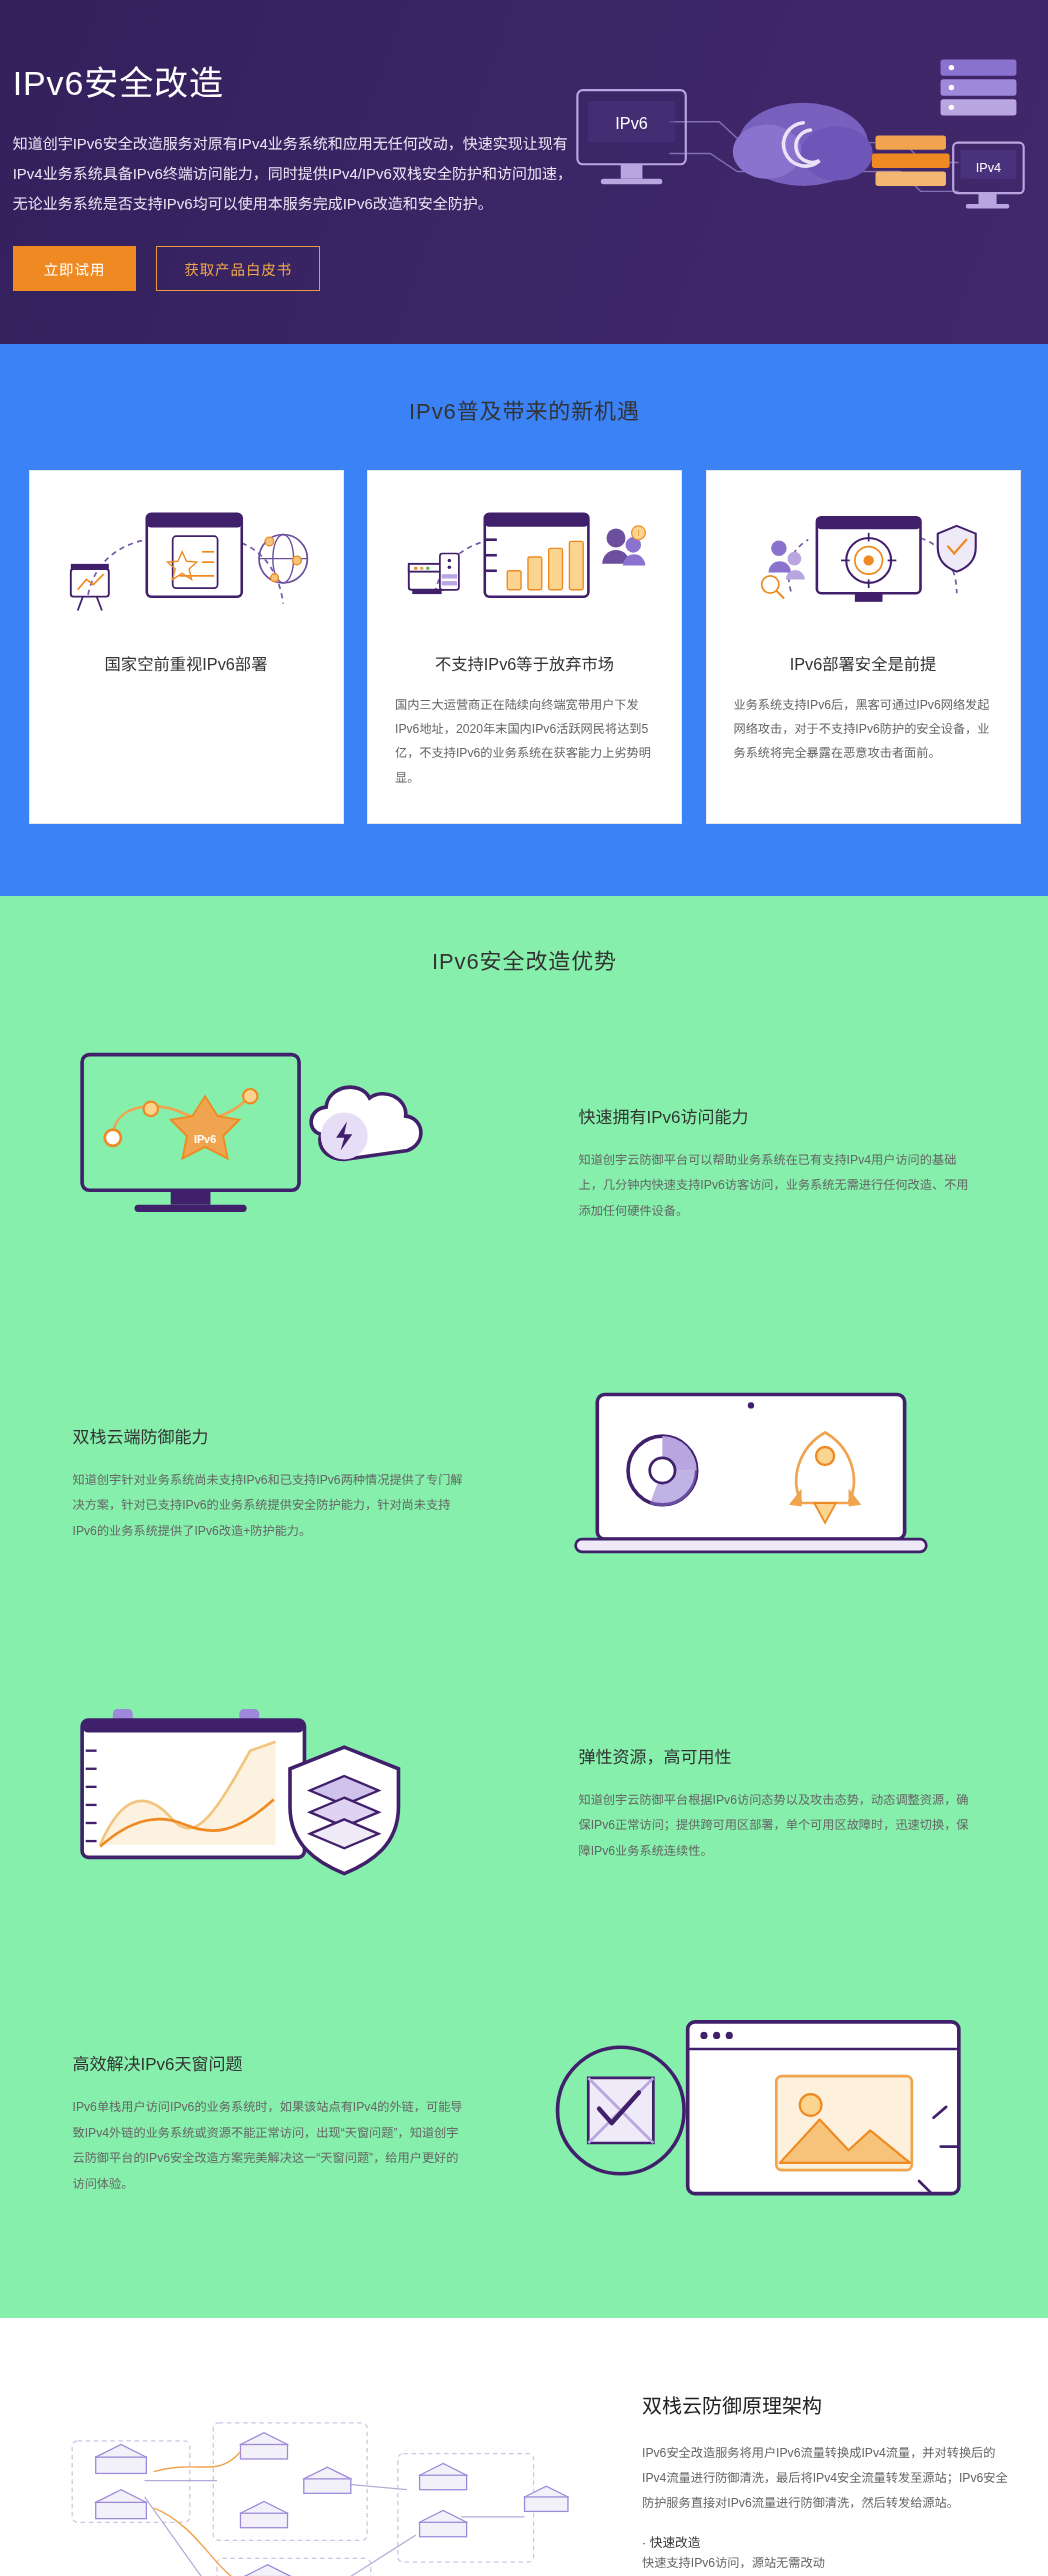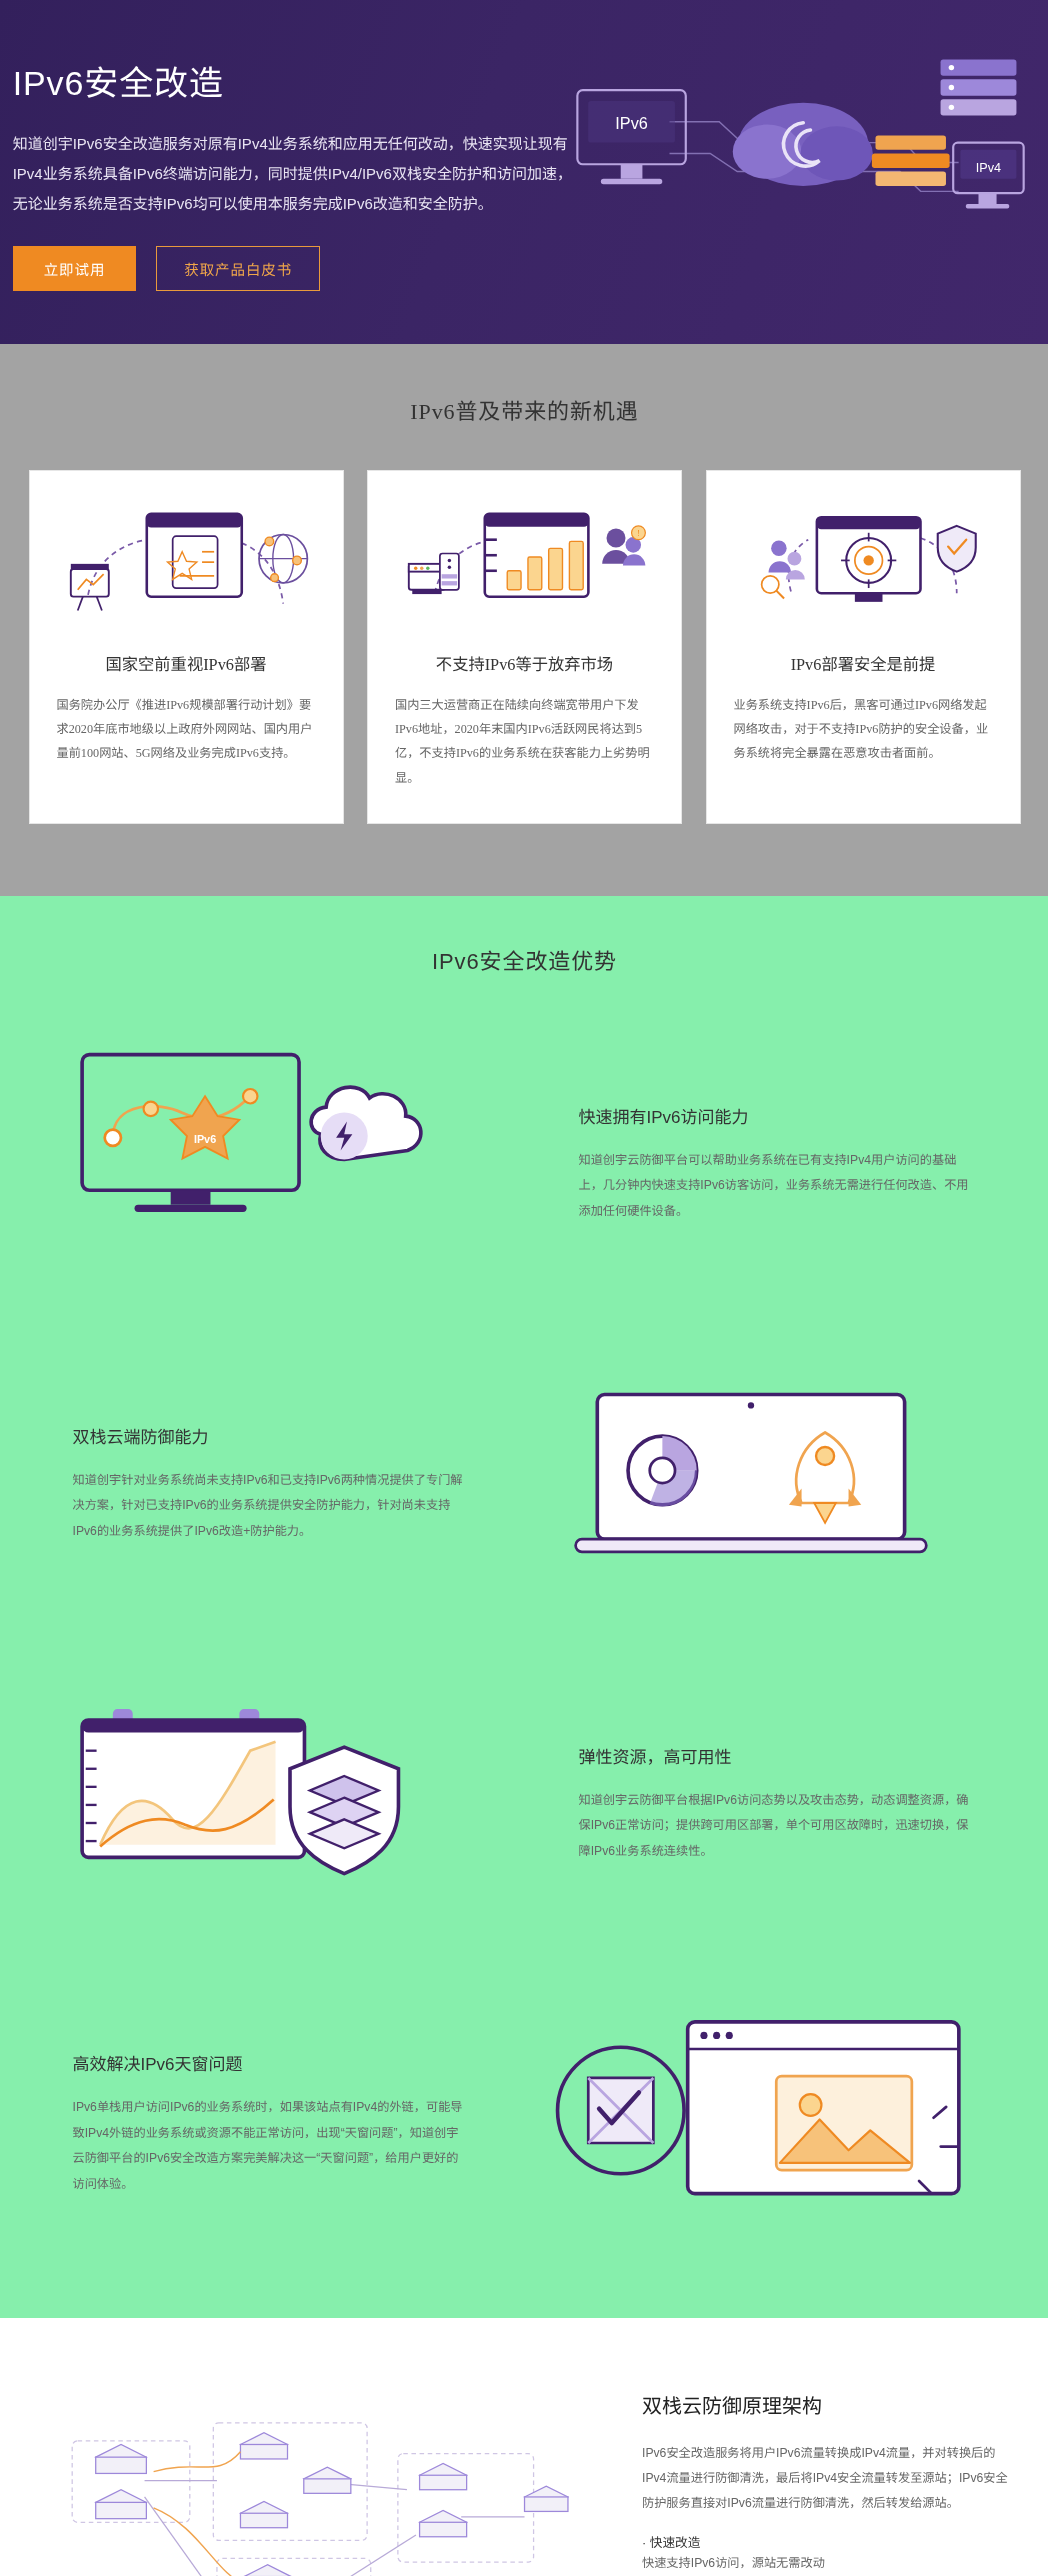--- a/index.html
+++ b/index.html
@@ -11,21 +11,21 @@
   .hero-inner{position:relative;padding:56px 0 0 12.7px;width:597px;z-index:3;}
   .hero-title{color:#fff;font-size:34px;font-weight:400;letter-spacing:0.9px;margin-bottom:23.5px;}
   .hero-desc{color:#e9e4f3;font-size:15px;line-height:2.0;width:561px;font-weight:300;}
   .hero-btns{margin-top:27px;display:flex;gap:20px;}
   .btn-primary{background:#ef8a22;color:#fff;border:none;font-size:14.5px;padding:5px 31px;cursor:pointer;font-family:inherit;letter-spacing:0.9px;}
   .btn-ghost{background:transparent;color:#f0a64a;border:0.9px solid #e99a3c;font-size:14.5px;padding:11px 27px;cursor:pointer;font-family:inherit;letter-spacing:0.9px;}
   .hero-art{position:absolute;right:18px;top:36px;width:470px;height:262px;z-index:2;}
 
   
   .sec-title{text-align:center;font-size:22px;font-weight:400;color:#333;letter-spacing:0.9px;}
-  .section-a{background:#a3a3a3;padding:49px 0 72px;font-family:Liberation Serif, serif;}
+  .section-a{background:#3b82f6;padding:49px 0 72px;}
   .cards{display:flex;justify-content:center;gap:23.5px;margin-top:45px;}
   .card{width:315px;border:0.9px solid #e6e6e6;background:#fff;padding:23.5px 27px 33px;display:flex;flex-direction:column;align-items:center;}
   .card-art{height:136px;width:100%;display:flex;align-items:center;justify-content:center;}
   .card-title{font-size:16.3px;color:#333;margin:20px 0 18px;font-weight:400;}
   .card-text{font-size:12.2px;line-height:2.0;color:#666;width:100%;}
 
   
   .section-b{background:#86efac;padding:47px 0 63px;}
   .adv{display:flex;align-items:center;justify-content:center;margin-top:49px;}
   .adv.rev{flex-direction:row-reverse;}
@@ -125,21 +125,20 @@
             <line x1="46" y1="114" x2="52" y2="130" stroke="#41206b" stroke-width="2"></line>
             <circle cx="262" cy="70" r="28" fill="none" stroke="#6b4f9e" stroke-width="2"></circle>
             <ellipse cx="262" cy="70" rx="12" ry="28" fill="none" stroke="#6b4f9e" stroke-width="1.6"></ellipse>
             <line x1="234" y1="70" x2="290" y2="70" stroke="#6b4f9e" stroke-width="1.6"></line>
             <circle cx="246" cy="50" r="5" fill="#f7c27a" stroke="#ef8a22" stroke-width="1.6"></circle>
             <circle cx="278" cy="72" r="5" fill="#f7c27a" stroke="#ef8a22" stroke-width="1.6"></circle>
             <circle cx="252" cy="92" r="4.5" fill="#f7c27a" stroke="#ef8a22" stroke-width="1.6"></circle>
           </svg>
         </div>
         <div class="card-title">国家空前重视IPv6部署</div>
-        <div class="card-text">国务院办公厅《推进IPv6规模部署行动计划》要求2020年底市地级以上政府外网网站、国内用户量前100网站、5G网络及业务完成IPv6支持。</div>
       </div>
 
       <div class="card">
         <div class="card-art">
           <svg viewBox="0 0 300 150" width="271" height="136">
             <path d="M46 110 C54 74 80 56 104 50" fill="none" stroke="#7a5aa8" stroke-width="2" stroke-dasharray="6 5"></path>
             <rect x="104" y="18" width="120" height="96" rx="5" fill="none" stroke="#41206b" stroke-width="3"></rect>
             <rect x="104" y="18" width="120" height="15" rx="5" fill="#41206b"></rect>
             <g stroke="#41206b" stroke-width="3">
               <line x1="104" y1="48" x2="118" y2="48"></line>

